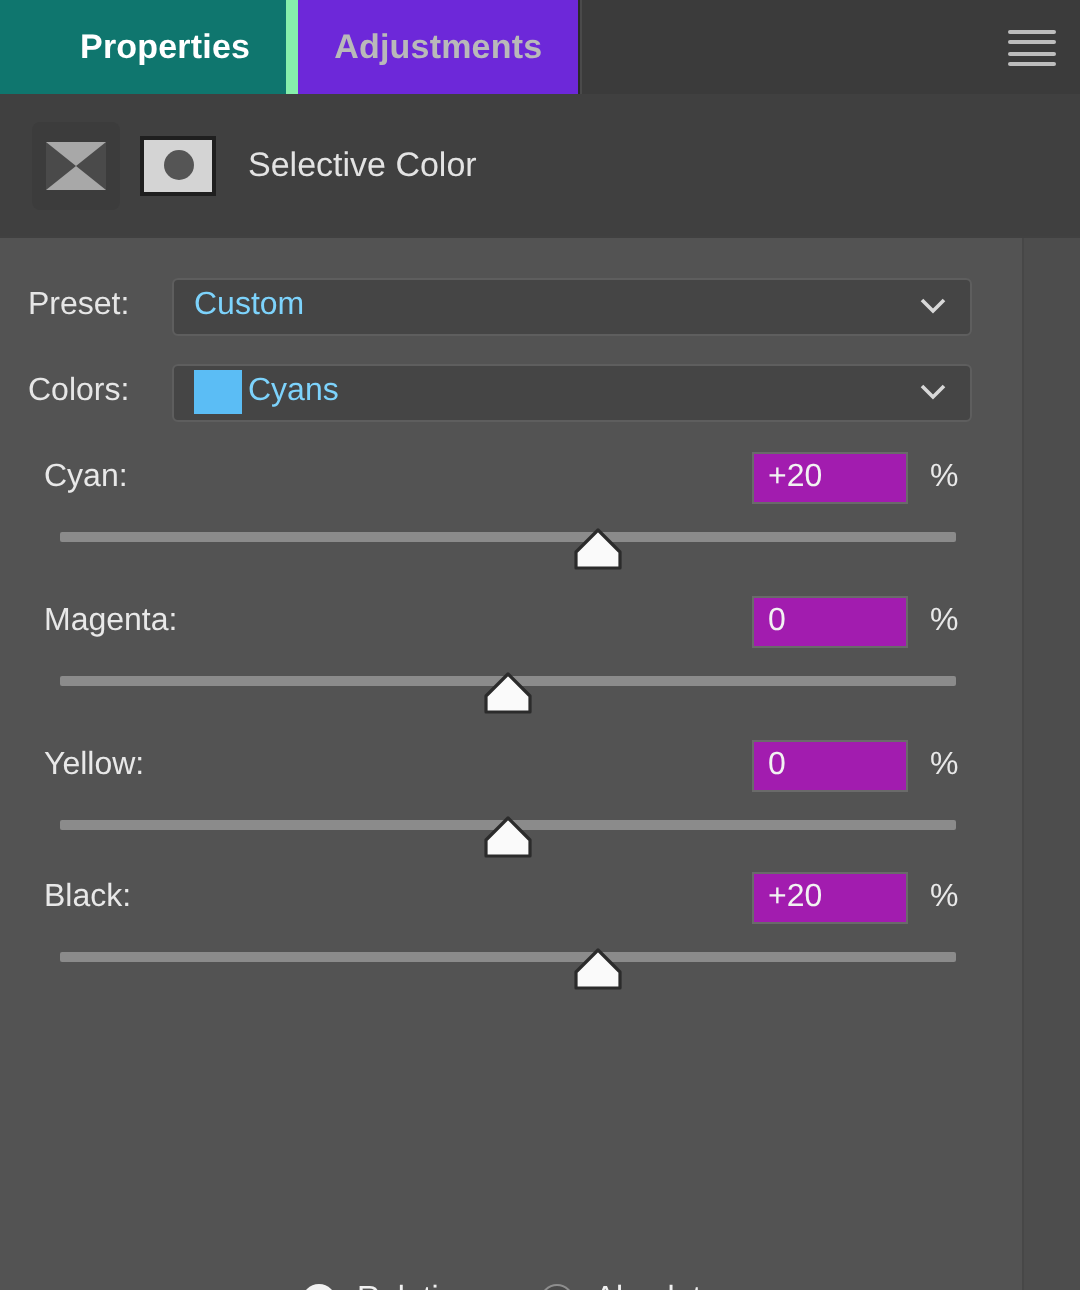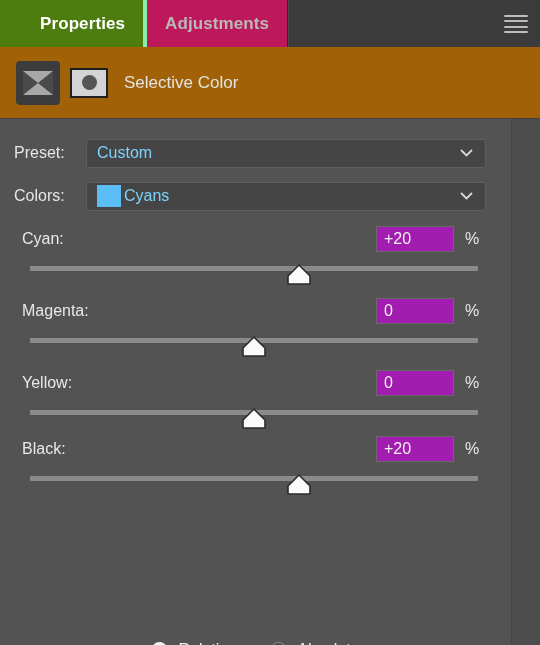--- a/index.html
+++ b/index.html
@@ -34,28 +34,28 @@
   .tab {
     display: flex;
     align-items: center;
     justify-content: center;
     padding: 0 18px;
     font-size: 17px;
     letter-spacing: .1px;
     box-sizing: border-box;
   }
   .tab.active {
-    background: #4d7c0f;
+    background: #0f766e;
     color: #ffffff;
     font-weight: bold;
-    border-right: 4px solid #86efac;
+    border-right: 6px solid #86efac;
     padding-left: 40px;
   }
   .tab.inactive {
-    background: #be185d;
+    background: #6d28d9;
     color: #b9b9b9;
     font-weight: bold;
     border-right: 1px solid #2a2a2a;
   }
   .tabfill {
     flex: 1;
     background: #3b3b3b;
     border-left: 1px solid #4a4a4a;
   }
   .menu-btn {
@@ -74,21 +74,21 @@
     height: 2px;
     background: #bdbdbd;
     border-radius: 1px;
   }
 
   
   .adj-header {
     position: absolute;
     left: 0; top: 47px;
     width: 540px; height: 71px;
-    background: #a16207;
+    background: #404040;
     display: flex;
     align-items: center;
     border-bottom: 1px solid #414141;
   }
   .adj-icon-box {
     margin-left: 16px;
     width: 44px; height: 44px;
     background: #3c3c3c;
     border-radius: 4px;
     display: flex;

